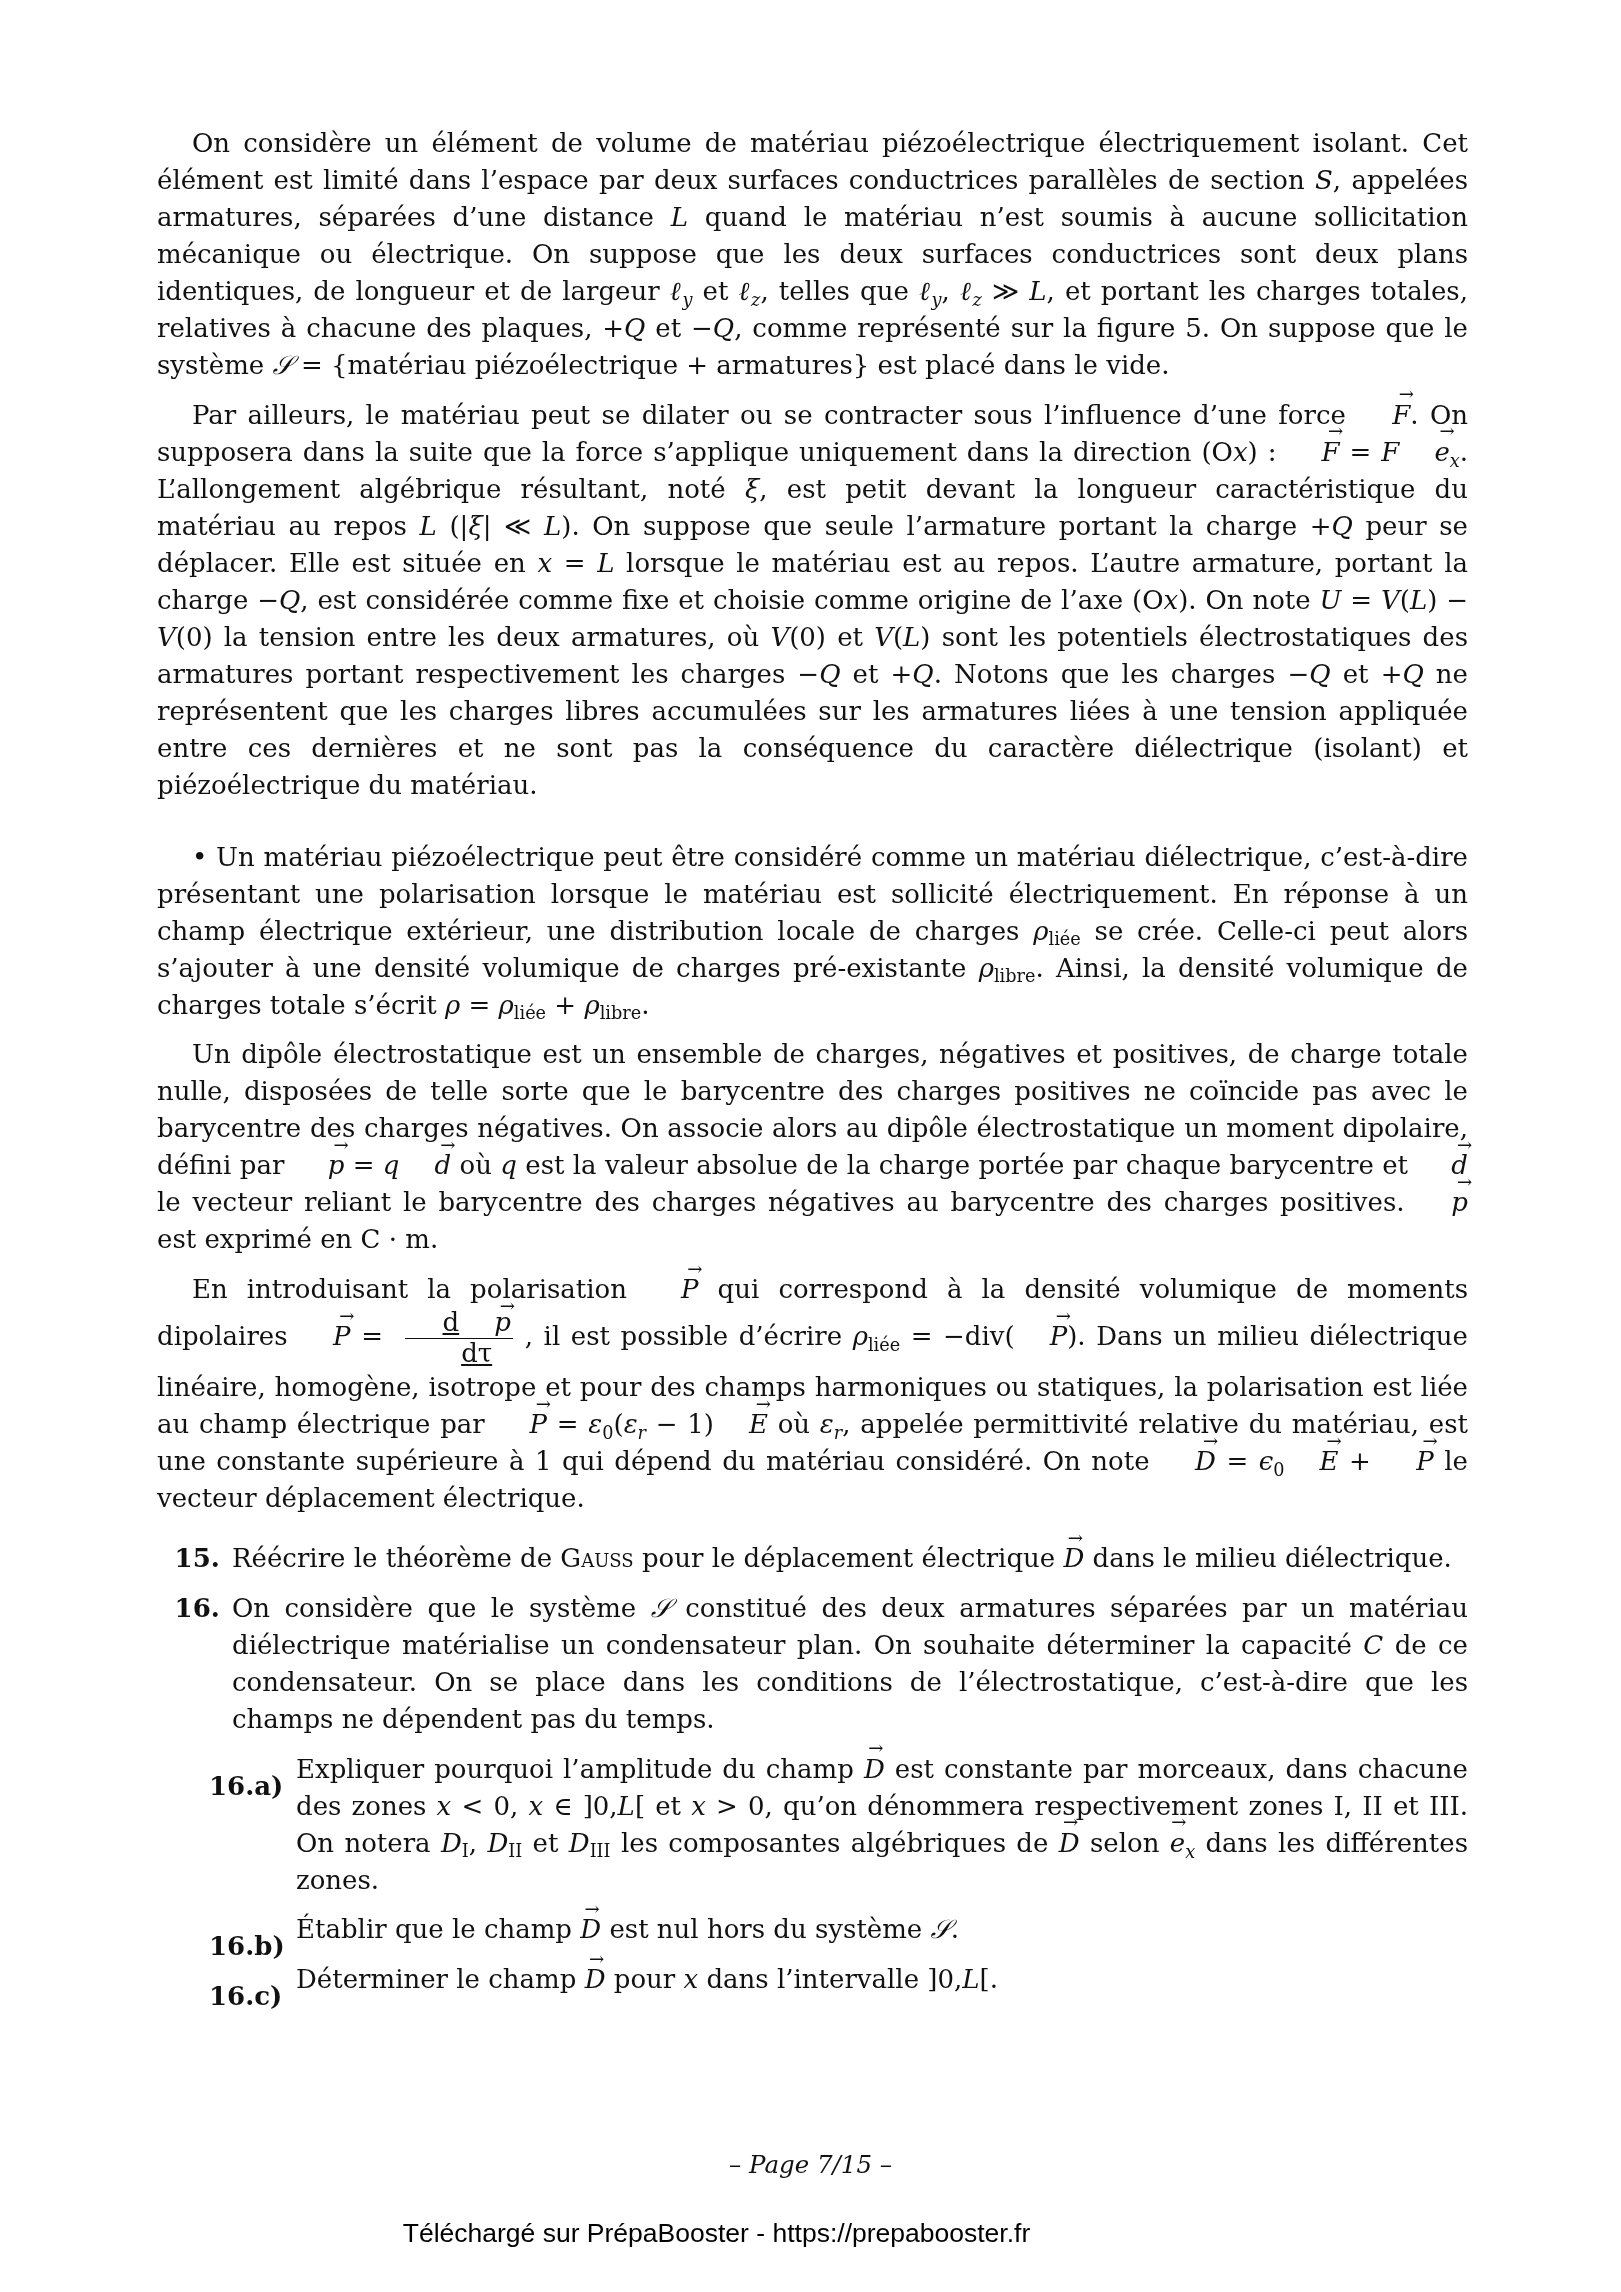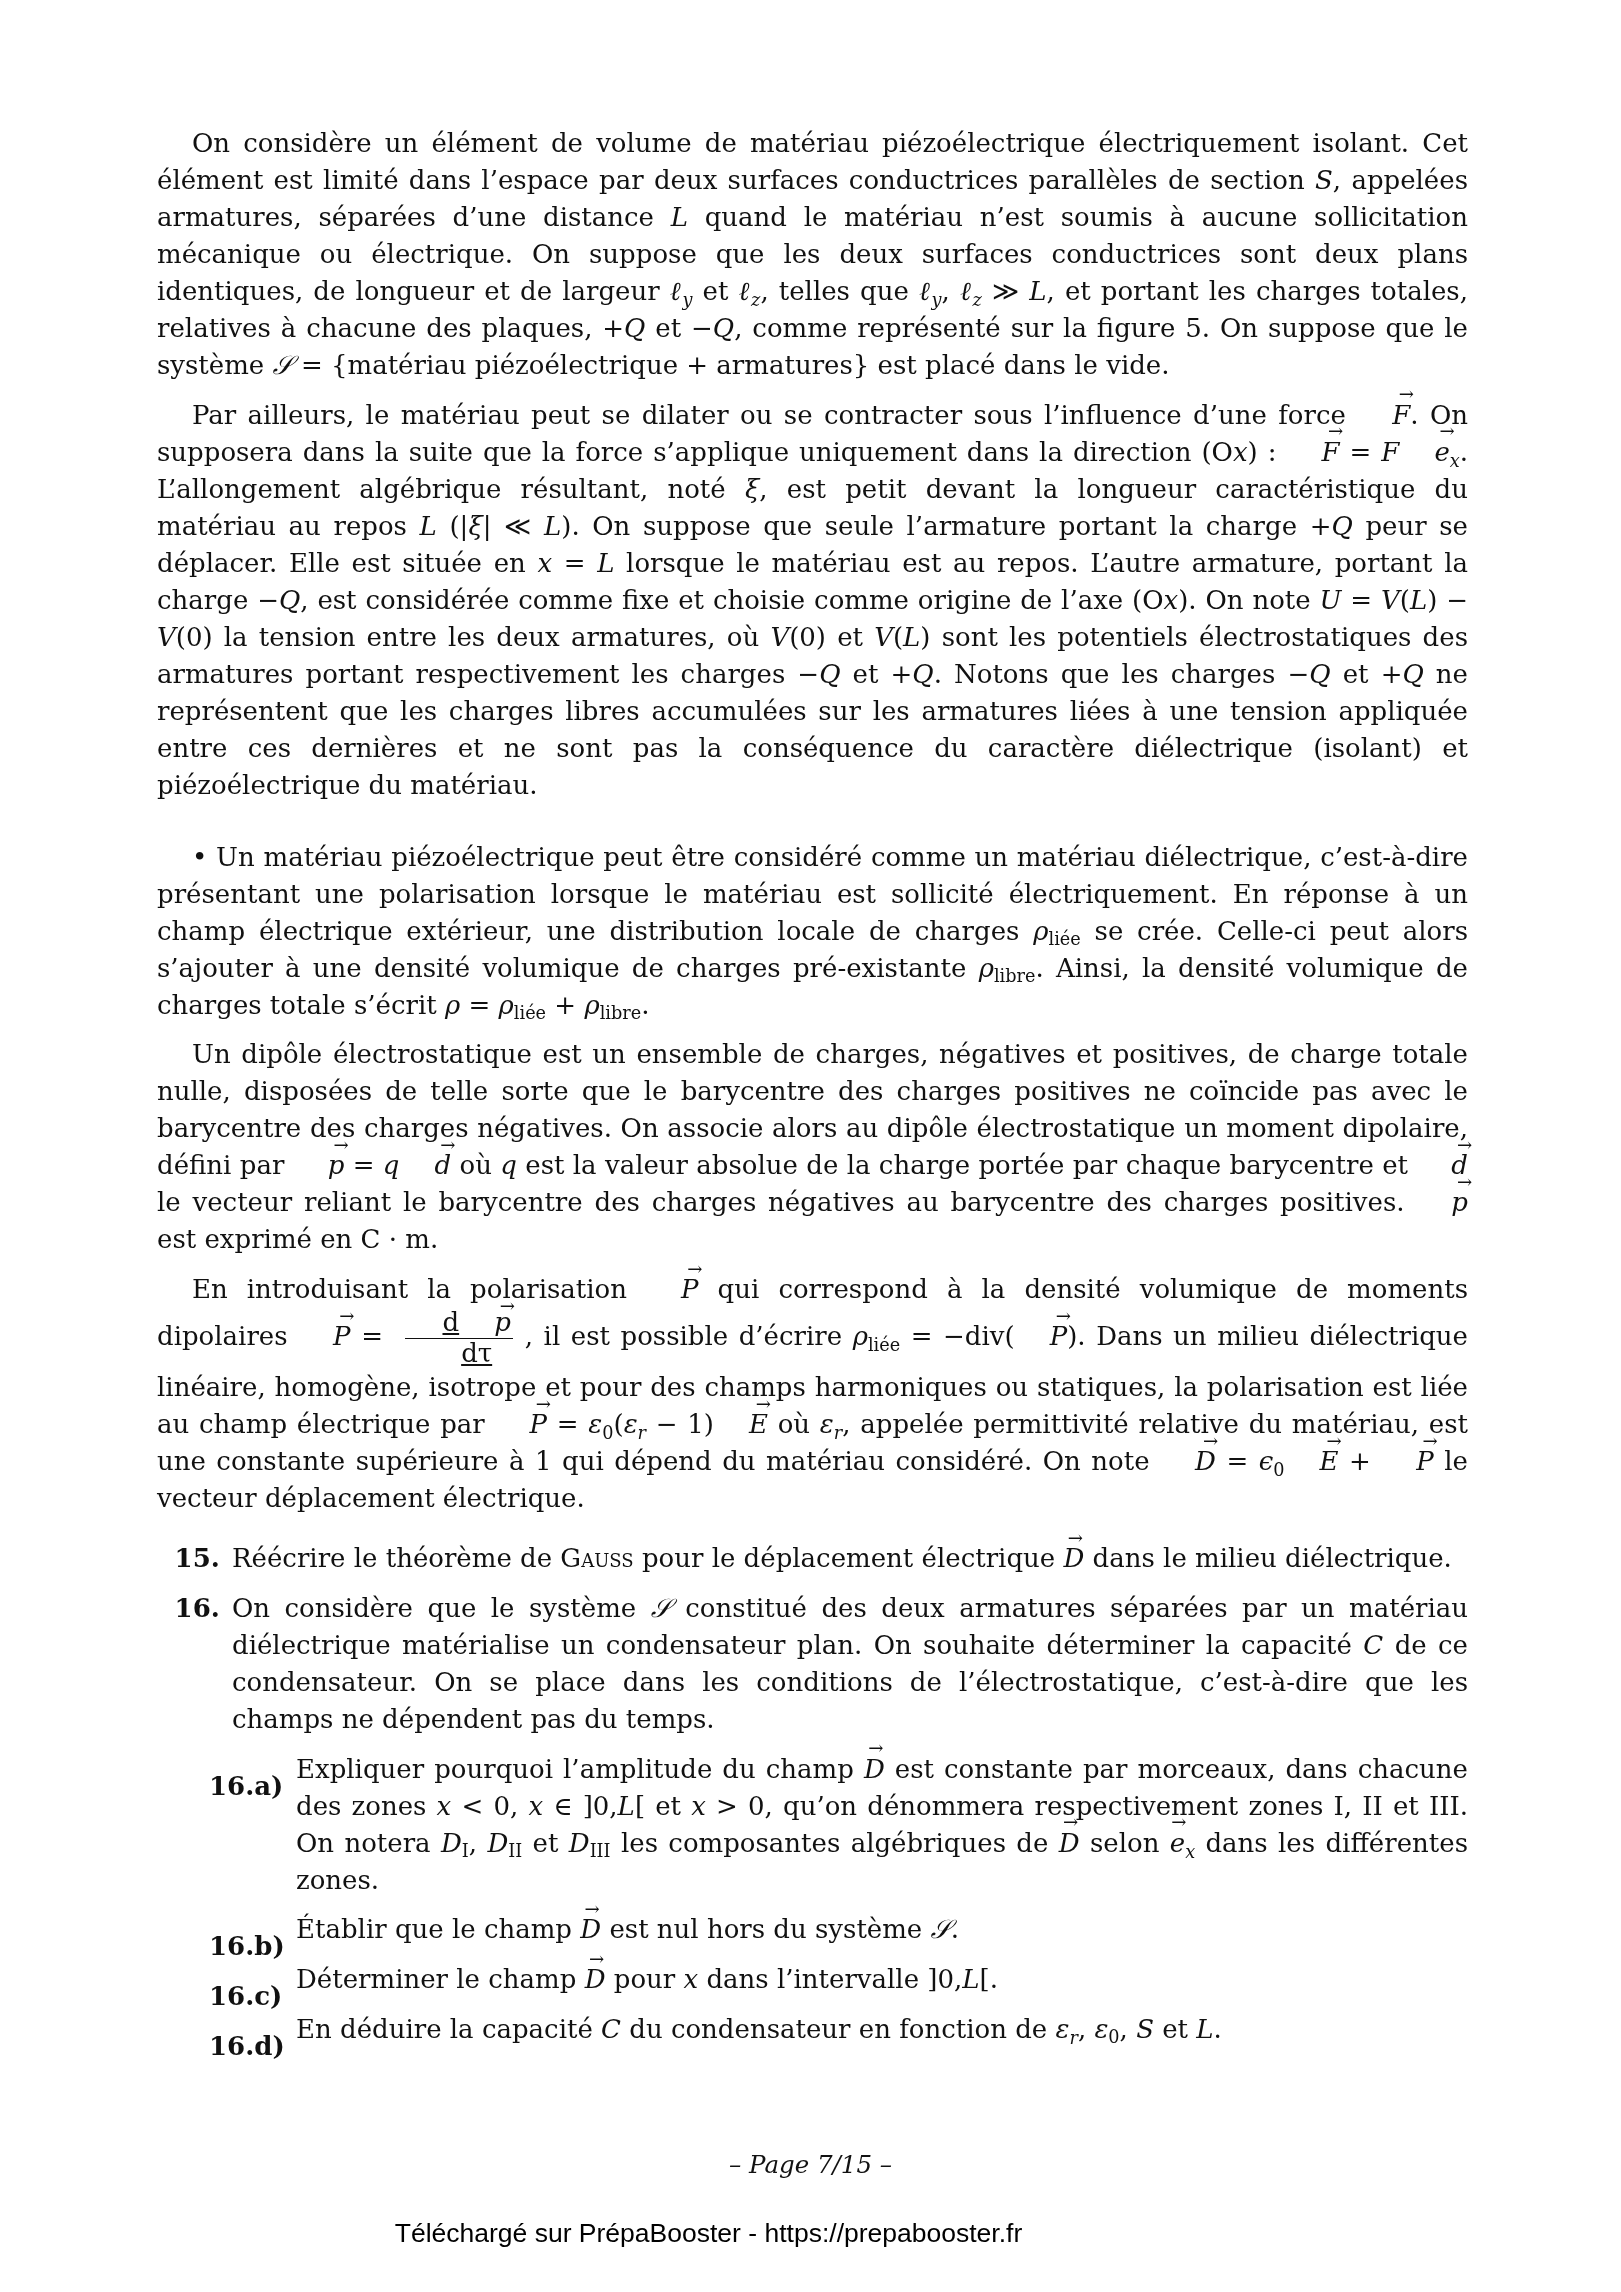--- a/index.html
+++ b/index.html
@@ -31,21 +31,21 @@
   .item { position: relative; padding-left: 75px; }
   .item .label { position: absolute; left: 17.6px; top: 0; font-weight: bold; }
   .subitem { position: relative; padding-left: 139px; }
   .subitem .label { position: absolute; left: 52px; top: 17px; font-weight: bold; }
   .pagenum {
     position: absolute; top: 2150px; left: 0; width: 1621px; text-align: center;
     font-family: "DejaVu Serif", "Liberation Serif", serif; font-style: italic;
     font-size: 24.5px; color: #111111;
   }
   .footer {
-    position: absolute; top: 2218px; left: 8px; width: 1401px; text-align: center;
+    position: absolute; top: 2218px; left: 16px; width: 1401px; text-align: center;
     font-family: "Liberation Sans", "DejaVu Sans", sans-serif;
     font-size: 26.5px; color: #000000;
   }
 </style>
 </head>
 <body>
 
 <div class="page">
   <p class="indent">On considère un élément de volume de matériau piézoélectrique électriquement isolant. Cet élément est limité dans l’espace par deux surfaces conductrices parallèles de section <span class="m">S</span>, appelées armatures, séparées d’une distance <span class="m">L</span> quand le matériau n’est soumis à aucune sollicitation mécanique ou électrique. On suppose que les deux surfaces conductrices sont deux plans identiques, de longueur et de largeur <span><span class="m">ℓ</span><sub class="m">y</sub></span> et <span><span class="m">ℓ</span><sub class="m">z</sub></span>, telles que <span><span class="m">ℓ</span><sub class="m">y</sub></span>, <span><span class="m">ℓ</span><sub class="m">z</sub></span> ≫ <span class="m">L</span>, et portant les charges totales, relatives à chacune des plaques, +<span class="m">Q</span> et −<span class="m">Q</span>, comme représenté sur la figure 5. On suppose que le système <span class="m">𝒮</span> = {matériau piézoélectrique + armatures} est placé dans le vide.</p>
   <p class="indent gap-s">Par ailleurs, le matériau peut se dilater ou se contracter sous l’influence d’une force <span class="vec">F</span>. On supposera dans la suite que la force s’applique uniquement dans la direction (O<span class="m">x</span>) : <span class="vec">F</span> = <span class="m">F</span><span><span class="vec">e</span><sub class="m">x</sub></span>. L’allongement algébrique résultant, noté <span class="m">ξ</span>, est petit devant la longueur caractéristique du matériau au repos <span class="m">L</span> (|<span class="m">ξ</span>| ≪ <span class="m">L</span>). On suppose que seule l’armature portant la charge +<span class="m">Q</span> peur se déplacer. Elle est située en <span class="m">x</span> = <span class="m">L</span> lorsque le matériau est au repos. L’autre armature, portant la charge −<span class="m">Q</span>, est considérée comme fixe et choisie comme origine de l’axe (O<span class="m">x</span>). On note <span class="m">U</span> = <span class="m">V</span>(<span class="m">L</span>) − <span class="m">V</span>(0) la tension entre les deux armatures, où <span class="m">V</span>(0) et <span class="m">V</span>(<span class="m">L</span>) sont les potentiels électrostatiques des armatures portant respectivement les charges −<span class="m">Q</span> et +<span class="m">Q</span>. Notons que les charges −<span class="m">Q</span> et +<span class="m">Q</span> ne représentent que les charges libres accumulées sur les armatures liées à une tension appliquée entre ces dernières et ne sont pas la conséquence du caractère diélectrique (isolant) et piézoélectrique du matériau.</p>
@@ -74,21 +74,17 @@
     <span>Expliquer pourquoi l’amplitude du champ <span class="vec">D</span> est constante par morceaux, dans chacune des zones <span class="m">x</span> &lt; 0, <span class="m">x</span> ∈ ]0,<span class="m">L</span>[ et <span class="m">x</span> &gt; 0, qu’on dénommera respectivement zones I, II et III. On notera <span><span class="m">D</span><sub class="up">I</sub></span>, <span><span class="m">D</span><sub class="up">II</sub></span> et <span><span class="m">D</span><sub class="up">III</sub></span> les composantes algébriques de <span class="vec">D</span> selon <span><span class="vec">e</span><sub class="m">x</sub></span> dans les différentes zones.</span>
   </p>
   <p class="subitem gap-s">
     <span class="label">16.b)</span>
     <span>Établir que le champ <span class="vec">D</span> est nul hors du système <span class="m">𝒮</span>.</span>
   </p>
   <p class="subitem gap-s">
     <span class="label">16.c)</span>
     <span>Déterminer le champ <span class="vec">D</span> pour <span class="m">x</span> dans l’intervalle ]0,<span class="m">L</span>[.</span>
   </p>
-  <p class="subitem gap-s">
-    <span class="label">16.d)</span>
-    <span>En déduire la capacité <span class="m">C</span> du condensateur en fonction de <span><span class="m">ε</span><sub class="m">r</sub></span>, <span><span class="m">ε</span><sub class="up">0</sub></span>, <span class="m">S</span> et <span class="m">L</span>.</span>
-  </p>
 </div>
 
 <div class="pagenum">– Page 7/15 –</div>
 <div class="footer">Téléchargé sur PrépaBooster - https://prepabooster.fr</div>
 
 
 </body></html>

